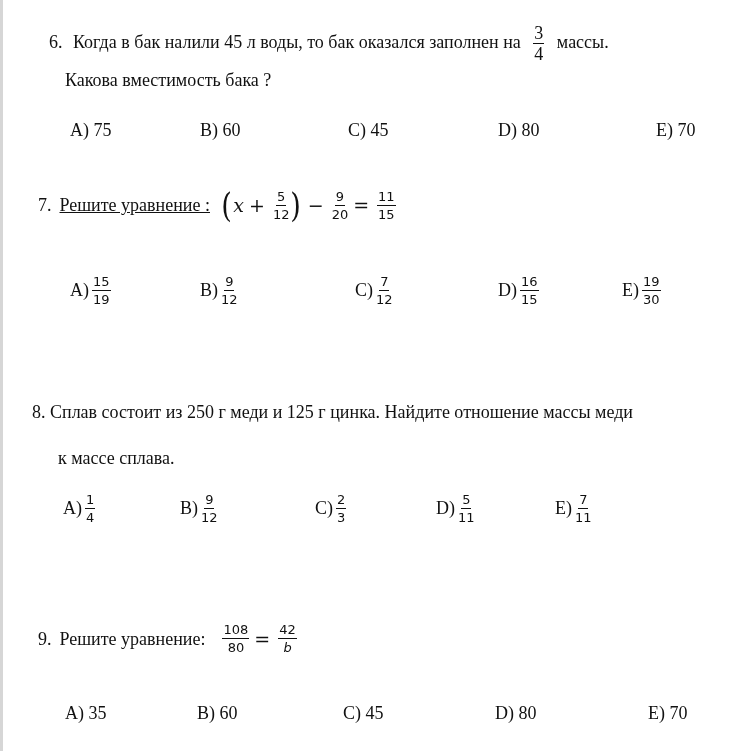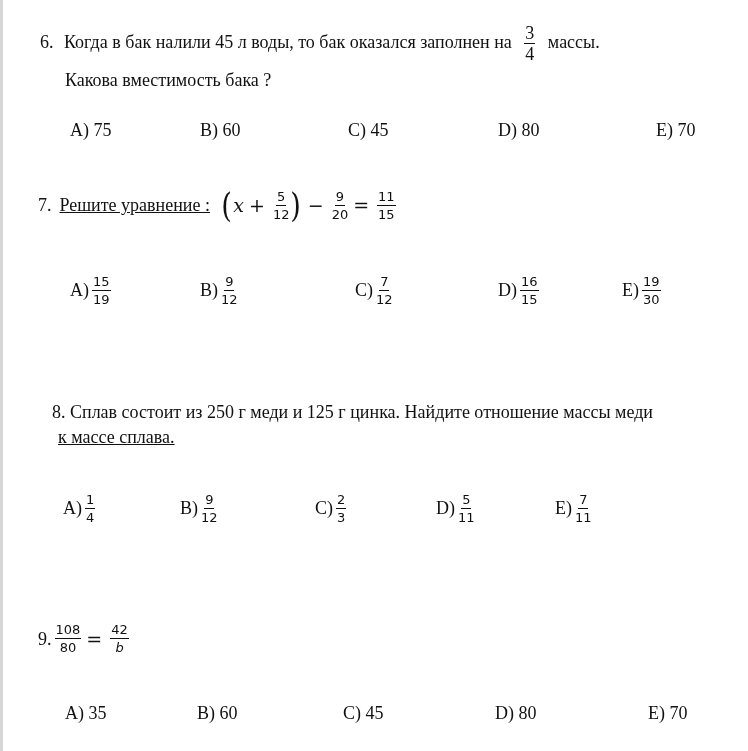--- a/index.html
+++ b/index.html
@@ -16,21 +16,21 @@
   .math { display:inline-flex; align-items:center; font-family:"DejaVu Serif", serif; font-size:19px; vertical-align:middle; }
   .paren { font-size:34px; font-weight:200; line-height:34px; transform:scaleX(0.8); }
   .it { font-style:italic; }
   .op { margin:0 5px; }
 </style>
 </head>
 <body>
 
 <div class="leftbar"></div>
 
-<div class="q" style="left:40px; top:24px;">
+<div class="q" style="left:49px; top:24px;">
   <span>6.</span>
   <span style="margin-left:6px;">Когда в бак налили  45 л воды, то бак оказался заполнен на</span>
   <span class="frac bigfrac" style="margin:0 8px;">
     <span class="n">3</span>
     <span class="d">4</span>
   </span>
   <span>массы.</span>
 </div>
 <div class="q" style="left:65px; top:68px;">Какова вместимость бака ?</div>
 
@@ -94,25 +94,25 @@
     </span>
   </div>
 <div class="opt" style="left:622px; top:274px;">
     <span>E)</span>
     <span class="frac">
       <span class="n">19</span>
       <span class="d">30</span>
     </span>
   </div>
 
-<div class="q" style="left:52px; top:400px;">
+<div class="q" style="left:32px; top:400px;">
   <span>8.</span>
   <span>Сплав состоит из 250 г меди и 125 г цинка. Найдите отношение массы меди</span>
 </div>
-<div class="q" style="left:58px; top:425px;text-decoration:underline;">к массе сплава.</div>
+<div class="q" style="left:58px; top:446px;">к массе сплава.</div>
 
 <div class="opt" style="left:63px; top:492px;">
     <span>A)</span>
     <span class="frac">
       <span class="n">1</span>
       <span class="d">4</span>
     </span>
   </div>
 <div class="opt" style="left:180px; top:492px;">
     <span>B)</span>
@@ -138,20 +138,21 @@
 <div class="opt" style="left:555px; top:492px;">
     <span>E)</span>
     <span class="frac">
       <span class="n">7</span>
       <span class="d">11</span>
     </span>
   </div>
 
 <div class="q" style="left:38px; top:622px; display:flex; align-items:center;">
   <span>9.</span>
+  <span style="margin-left:8px; margin-right:14px;">Решите уравнение:</span>
   <span class="math">
     <span class="frac">
         <span class="n">108</span>
         <span class="d">80</span>
       </span>
     <span class="op">=</span>
     <span class="frac">
         <span class="n">42</span>
         <span class="d it">b</span>
       </span>

